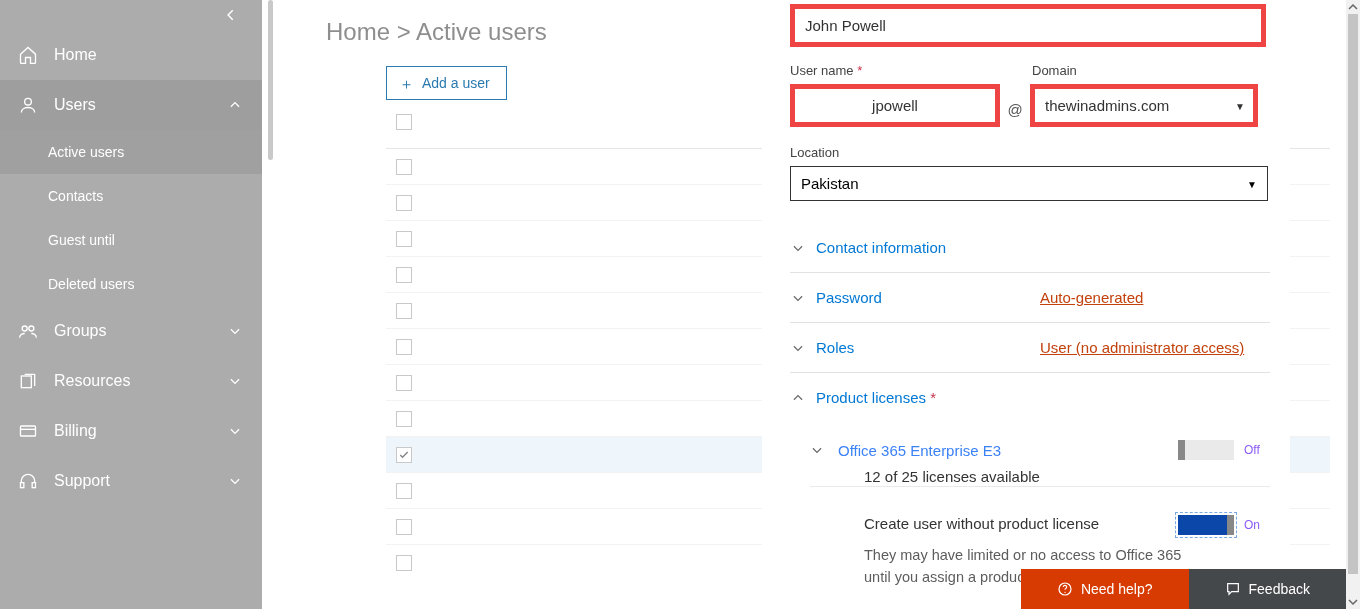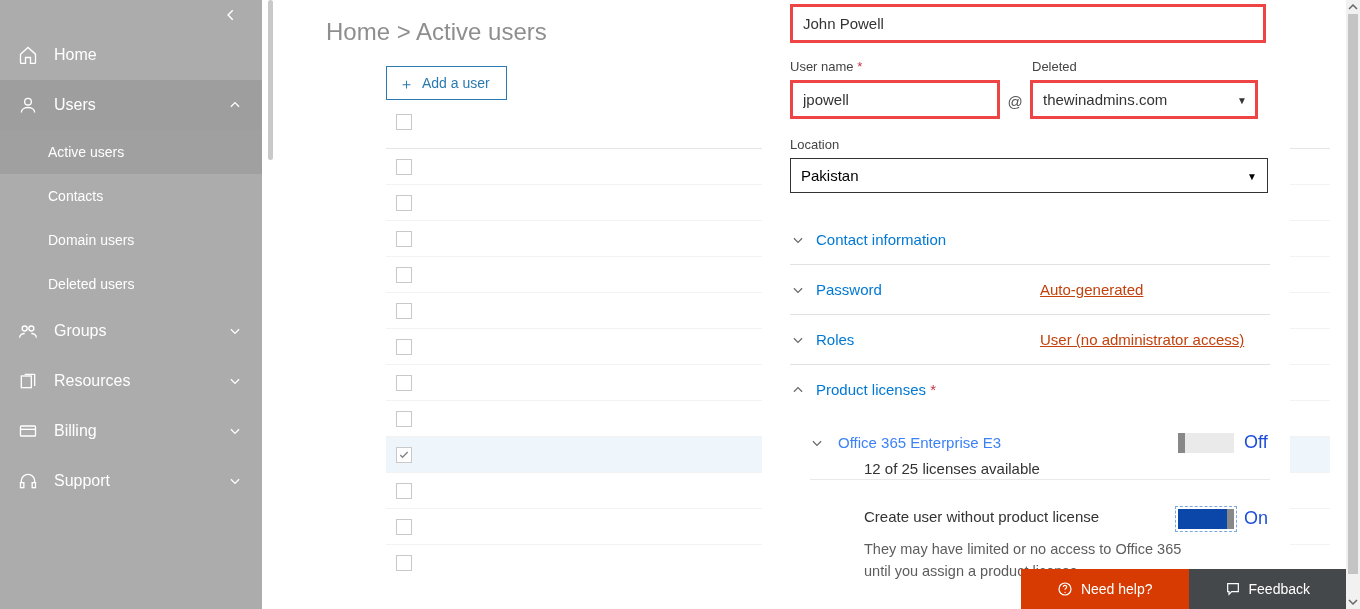--- a/index.html
+++ b/index.html
@@ -31,21 +31,21 @@
   .list { margin-top: 6px; }
   .header-check { width: 16px; height: 16px; border: 1px solid #c9c9c9; background: #fff; margin-left: 10px; margin-bottom: 18px; display: block; }
   .row { height: 36px; display: flex; align-items: center; border-top: 1px solid #f2f2f2; }
   .row.first { border-top: 1px solid #e6e6e6; }
   .row .cb { width: 16px; height: 16px; border: 1px solid #c9c9c9; background: #fff; margin-left: 10px; display: inline-flex; align-items: center; justify-content: center; }
   .row.selected { background: #eef5fb; }
   .row.selected .cb svg { stroke: #888; }
 
   
   .panel { position: absolute; top: 0; left: 500px; width: 528px; height: 100%; background: #fff; padding: 0 20px 0 28px; }
-  .panel input[type=text], .panel .select { border: 3px solid #ef4444; font-size: 15px; color: #333; padding: 8px 10px; background: #fff; }
+  .panel input[type=text], .panel .select { border: 5px solid #ef4444; font-size: 15px; color: #333; padding: 8px 10px; background: #fff; }
   .display-name-field { width: 476px; }
   .field-label { font-size: 13px; color: #444; margin-bottom: 6px; }
   .req { color: #c4314b; }
   .row-two { display: flex; align-items: flex-end; margin-top: 16px; }
   .col-username { width: 210px; }
   .col-at { width: 30px; text-align: center; font-size: 15px; color: #555; padding-bottom: 9px; }
   .col-domain { flex: 1; }
   .col-domain .field-label { margin-left: 2px; }
   .select { width: 228px; position: relative; cursor: pointer; }
   .select .sel-caret { position: absolute; right: 8px; top: 50%; transform: translateY(-50%); font-size: 10px; color: #333; }
@@ -63,21 +63,21 @@
   .license-block { padding: 18px 0 0 20px; }
   .license-head { display: flex; align-items: center; border-bottom: 1px solid #e9e9e9; padding-bottom: 26px; position: relative; }
   .license-head .chev-exp { width: 14px; margin-right: 14px; display: inline-flex; }
   .license-name { font-size: 15px; color: #3b82f6; }
   .license-sub { font-size: 15px; color: #333; position: absolute; left: 54px; top: 28px; }
   .toggle-wrap { margin-left: auto; display: flex; align-items: center; }
   .toggle { width: 56px; height: 20px; background: #eaeaea; position: relative; }
   .toggle .knob-left { position: absolute; left: 0; top: 0; width: 7px; height: 100%; background: #888; }
   .toggle.on { background: #0a47a9; outline: 1px dashed #7aa8e0; outline-offset: 2px; }
   .toggle.on .knob-right { position: absolute; right: 0; top: 0; width: 7px; height: 100%; background: #888; }
-  .toggle-label { font-size: 18px; color: #1d4ed8; margin-left: 10px; width: 26px; }
+  .toggle-label { font-size: 12px; color: #8b5cf6; margin-left: 10px; width: 26px; }
   .nolicense { margin-top: 28px; padding-left: 54px; display: flex; align-items: flex-start; }
   .nolicense .txt { font-size: 15px; color: #333; }
   .nolicense-desc { padding-left: 54px; margin-top: 10px; font-size: 14.5px; color: #5d5d5d; line-height: 1.5; width: 380px; }
 
   
   .footer { position: absolute; right: 14px; bottom: 0; display: flex; height: 40px; }
   .footer-btn { display: flex; align-items: center; padding: 0 36px; color: #fff; font-size: 14px; cursor: pointer; }
   .footer-btn.help { background: #d83b01; }
   .footer-btn.feedback { background: #45484b; }
   .footer-btn .ic { margin-right: 8px; display: inline-flex; }
@@ -128,21 +128,21 @@
     </div>
 
     <div class="nav-sub">
       <div class="sub-item active">
           <span>Active users</span>
         </div>
       <div class="sub-item">
           <span>Contacts</span>
         </div>
       <div class="sub-item">
-          <span>Domain users</span>
+          <span>Guest until</span>
         </div>
       <div class="sub-item">
           <span>Deleted users</span>
         </div>
     </div>
 
     <div class="nav-item">
       <span class="icon">
         <svg viewBox="0 0 24 24" width="20" height="20">
             <circle cx="8" cy="9" r="3" fill="none" stroke="#fff" stroke-width="1.6"></circle>
@@ -266,25 +266,25 @@
           </div>
       </div>
     </div>
 
     <div class="panel">
       <input type="text" class="display-name-field" style="margin-top: 4px;" value="John Powell">
 
       <div class="row-two">
         <div class="col-username">
           <div class="field-label"><span>User name</span> <span class="req">*</span></div>
-          <input type="text" style="width: 210px;" value="jpowell">
+          <input type="text" style="width: 210px; text-align: center;" value="jpowell">
         </div>
         <div class="col-at">@</div>
         <div class="col-domain">
-          <div class="field-label">Deleted</div>
+          <div class="field-label">Domain</div>
           <div class="select">
             <span>thewinadmins.com</span>
             <span class="sel-caret">▼</span>
           </div>
         </div>
       </div>
 
       <div class="location-row">
         <div class="field-label">Location</div>
         <div class="location-select">

